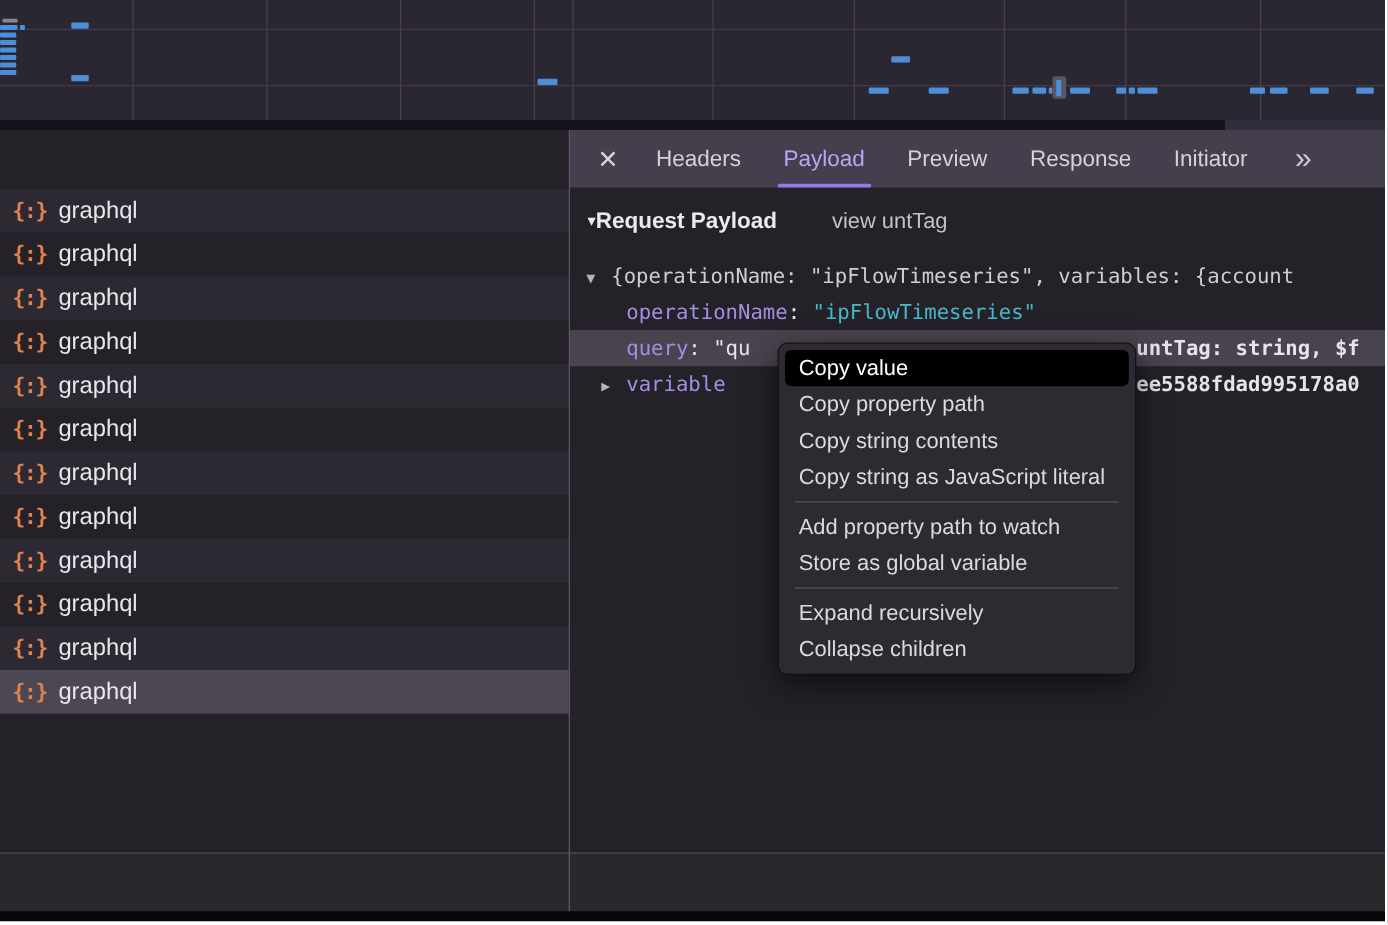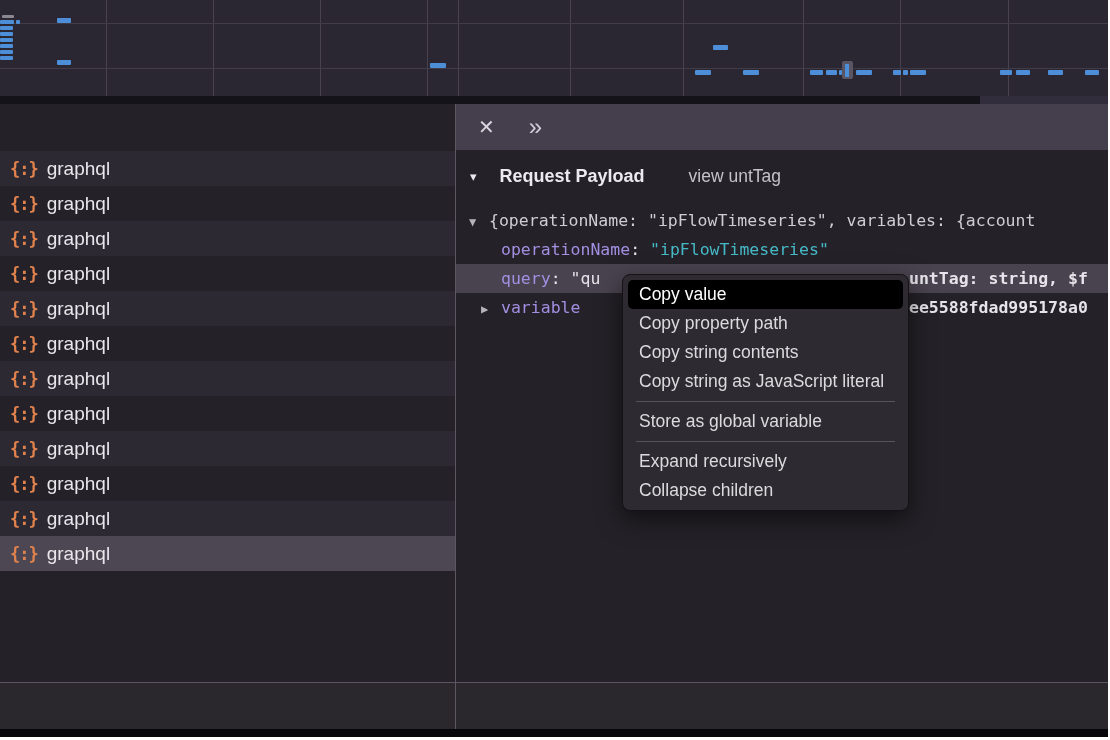--- a/index.html
+++ b/index.html
@@ -35,21 +35,21 @@
   .detail-panel { position:absolute; left:456px; top:104px; width:652px; height:578px; background:#242128; }
   .tab-bar { position:relative; height:46px; background:#443e4d; display:flex; align-items:center; padding-left:22px; }
   .close-x { font-size:20px; color:#d9d5de; margin-right:30px; cursor:default; }
   .tab { position:relative; font-size:18px; color:#d5d1da; margin-right:34px; height:46px; line-height:46px; }
   .tab.active { color:#bba6f3; }
   .tab-underline { position:absolute; left:-5px; right:-5px; bottom:0; height:3px; background:#8e7be6; border-radius:2px; }
   .overflow-chevrons { font-size:24px; color:#d0cbd8; margin-left:4px; line-height:46px; }
 
   .section-row { position:absolute; top:62px; left:14px; white-space:nowrap; }
   .section-arrow { font-size:13px; color:#eceaf0; vertical-align:1px; }
-  .section-title { font-size:18px; font-weight:700; color:#eceaf0;margin-left:23px; }
+  .section-title { font-size:18px; font-weight:700; color:#eceaf0; }
   .view-source { font-size:17.5px; color:#c4c1c9; margin-left:44px; }
 
   .tree { position:absolute; top:102px; left:0; right:0; }
   .tree-row { position:relative; height:29px; line-height:29px; font-family:"DejaVu Sans Mono", monospace;
               font-size:16.5px; white-space:pre; color:#e6e4ea; overflow:hidden; } 
   .row-indent1 { padding-left:13px; }
   .row-indent2 { padding-left:45px; }
   .row-indent-arrow { padding-left:25px; }
   .tree-row.selected { background:#49434f; }
   .summary-text { color:#cfccd4; }
@@ -174,20 +174,27 @@
             <span>graphql</span>
           </div>
         </div>
     </div>
 
     <div class="v-divider"></div>
 
     <div class="detail-panel">
       <div class="tab-bar">
         <span class="close-x">✕</span>
+        <span style="display:flex;" id="tab-strip">
+            <span class="tab">Headers</span>
+            <span class="tab active">Payload<span class="tab-underline"></span></span>
+            <span class="tab">Preview</span>
+            <span class="tab">Response</span>
+            <span class="tab">Initiator</span>
+          </span>
         <span class="overflow-chevrons">»</span>
       </div>
 
       <div class="section-row">
         <span class="section-arrow">▾</span><span class="section-title">Request Payload</span><span class="view-source">view untTag</span>
       </div>
 
       <div class="tree">
         <div class="tree-row row-indent1"><span class="twisty">▼</span><span class="summary-text">{operationName: "ipFlowTimeseries", variables: {account</span></div>
         <div class="tree-row row-indent2"><span class="key">operationName</span><span>: </span><span class="str">"ipFlowTimeseries"</span></div>
@@ -195,20 +202,21 @@
         <div class="tree-row row-indent-arrow"><span class="twisty">▶</span><span class="key">variable</span><span class="frag">ee5588fdad995178a0</span></div>
       </div>
     </div>
 
     <div class="context-menu" id="context-menu">
         <div class="menu-item hl">Copy value</div>
         <div class="menu-item">Copy property path</div>
         <div class="menu-item">Copy string contents</div>
         <div class="menu-item">Copy string as JavaScript literal</div>
         <div class="menu-sep"></div>
+        <div class="menu-item">Add property path to watch</div>
         <div class="menu-item">Store as global variable</div>
         <div class="menu-sep"></div>
         <div class="menu-item">Expand recursively</div>
         <div class="menu-item">Collapse children</div>
       </div>
 
     <div class="footer-line"></div>
     <div class="footer"></div>
     <div class="bottom-black"></div>
   </div>

